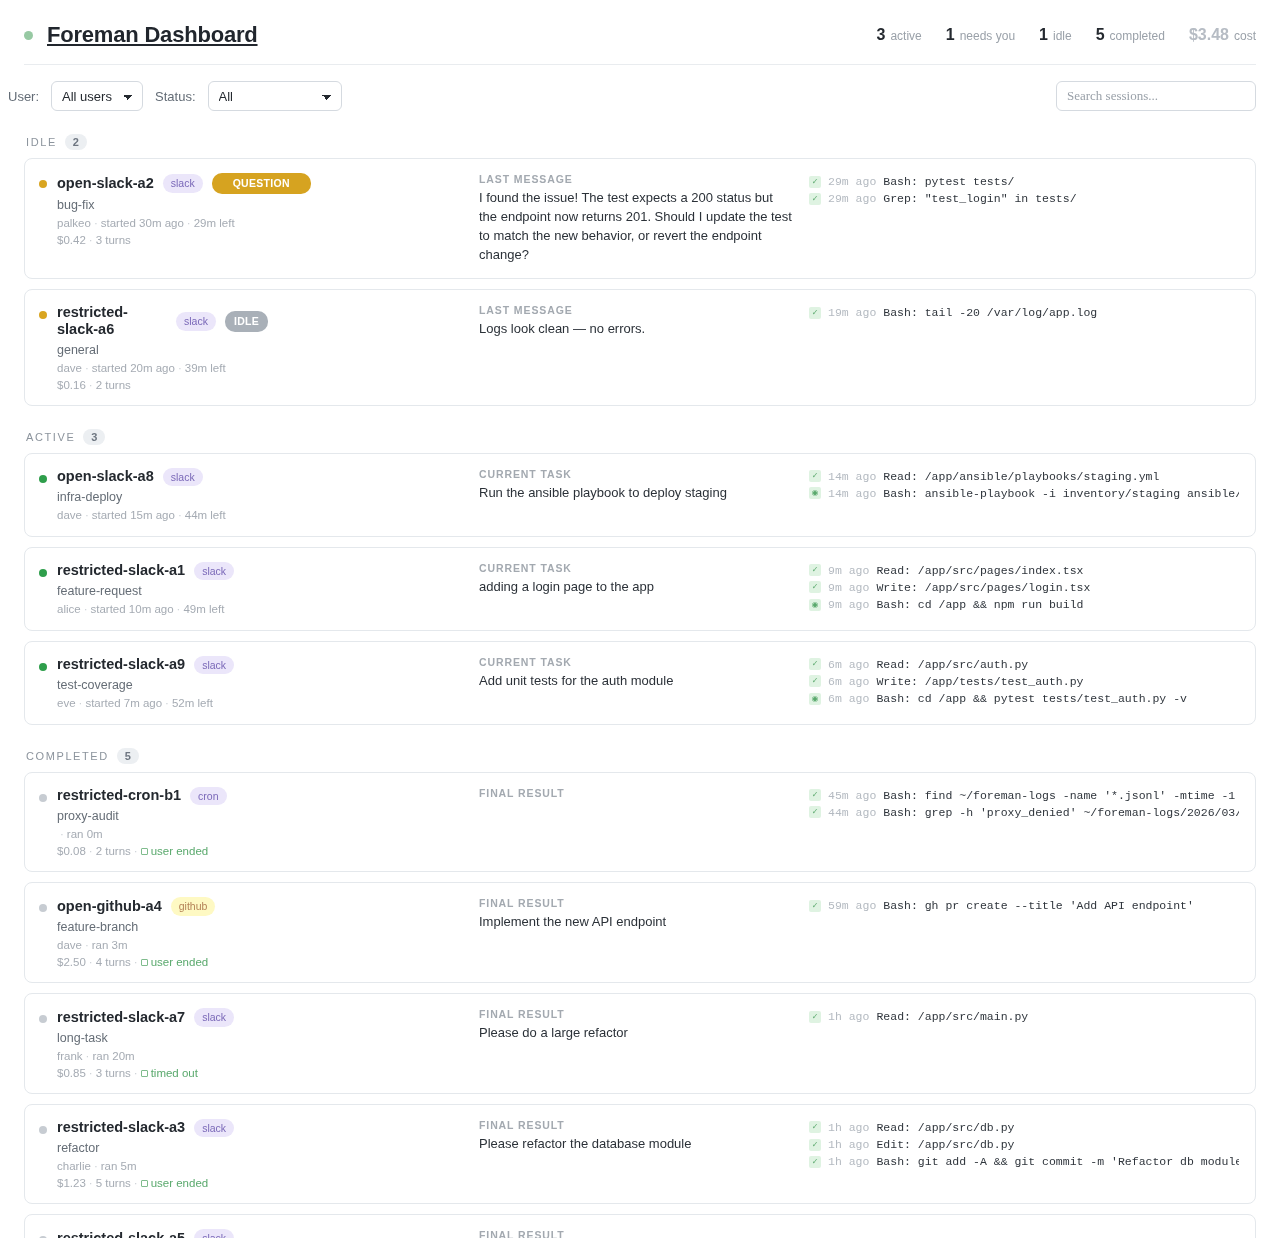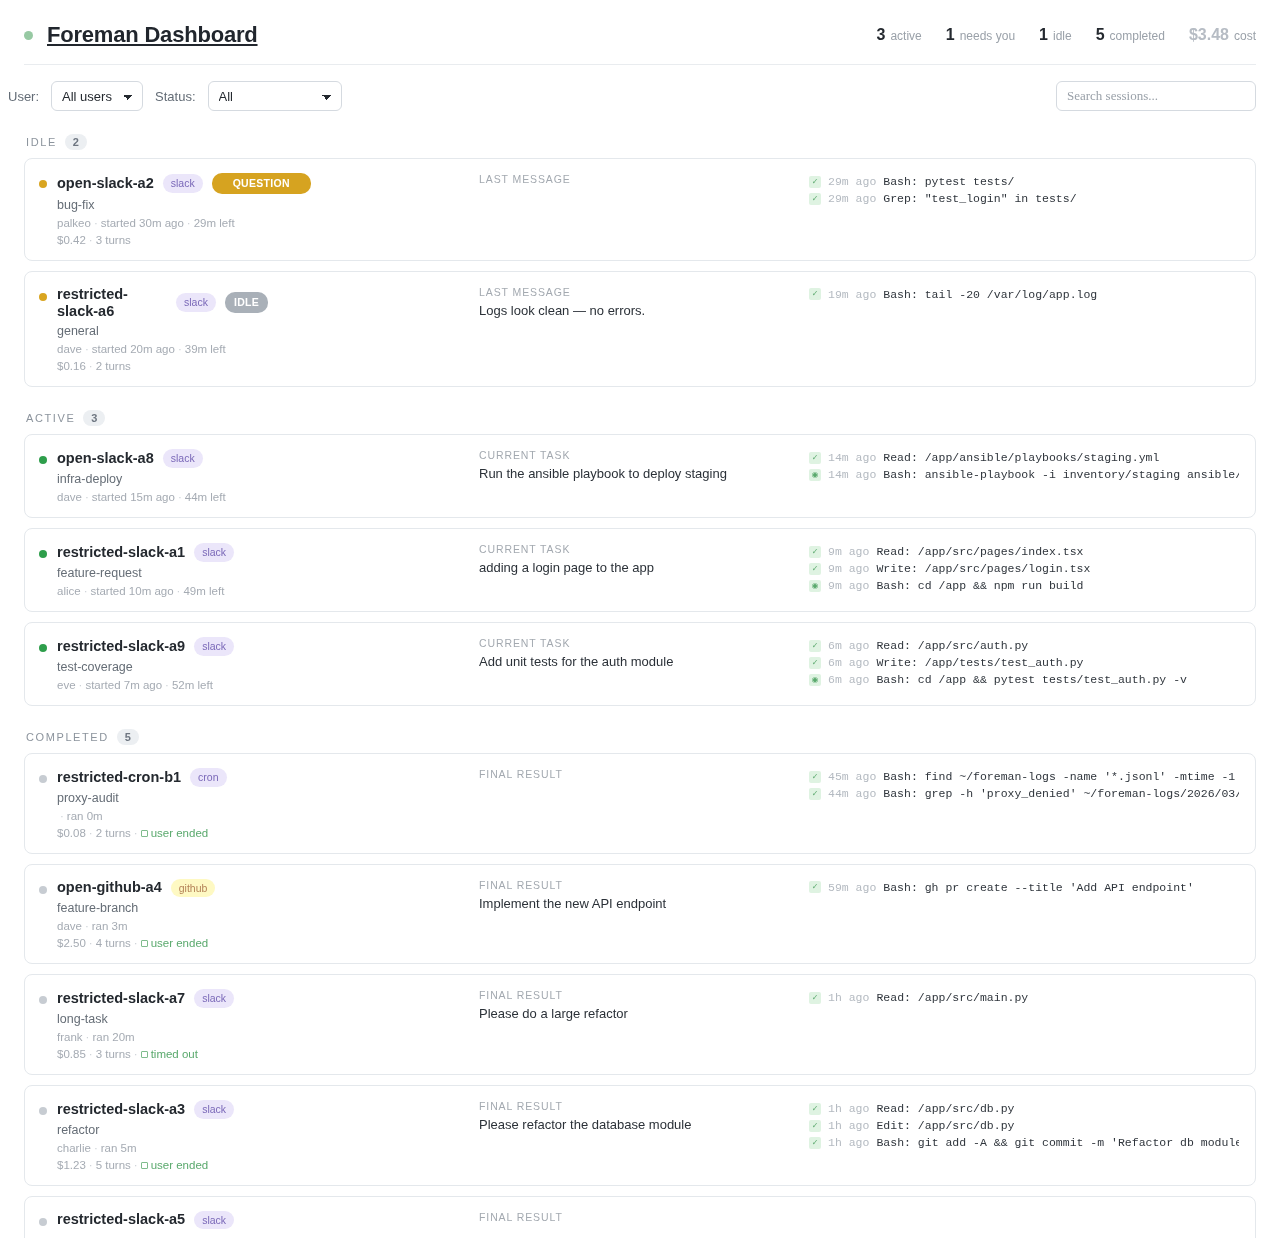--- a/index.html
+++ b/index.html
@@ -119,21 +119,21 @@
   .mini-sq {
     display: inline-block; width: 7px; height: 7px;
     border: 1px solid #7fbc8d; border-radius: 1px; margin-right: 3px;
     vertical-align: 0px;
   }
 
   
   .col-msg { width: 330px; flex-shrink: 0; padding-right: 16px; }
   .col-label {
     font-size: 10.5px; letter-spacing: 0.9px; color: #a3a9b0;
-    font-weight: normal; margin-bottom: 4px;
+    font-weight: bold; margin-bottom: 4px;
   }
   .col-text { font-size: 13px; color: #2b3138; line-height: 1.45; }
 
   
   .col-log { flex: 1; min-width: 0; overflow: hidden; }
   .log-row {
     display: flex; align-items: center; gap: 7px;
     font-family: "Liberation Mono", monospace; font-size: 11.5px;
     white-space: nowrap; line-height: 1.5;
   }
@@ -207,20 +207,21 @@
               <span class="badge badge-slack">slack</span>
               <span class="badge badge-question">QUESTION</span>
             </div>
             <div class="sess-topic">bug-fix</div>
             <div class="meta-line"><span>palkeo</span><span class="meta-sep">·</span><span>started 30m ago</span><span class="meta-sep">·</span><span>29m left</span></div>
             <div class="meta-line"><span>$0.42</span><span class="meta-sep">·</span><span>3 turns</span></div>
           </div>
         </div>
         <div class="col-msg">
           <div class="col-label">LAST MESSAGE</div>
+          <div class="col-text">I found the issue! The test expects a 200 status but the endpoint now returns 201. Should I update the test to match the new behavior, or revert the endpoint change?</div>
         </div>
         <div class="col-log">
           <div class="log-row">
             <span class="log-ico">✓</span>
             <span class="log-time">29m ago</span>
             <span class="log-text">Bash: pytest tests/</span>
           </div>
           <div class="log-row">
             <span class="log-ico">✓</span>
             <span class="log-time">29m ago</span>

